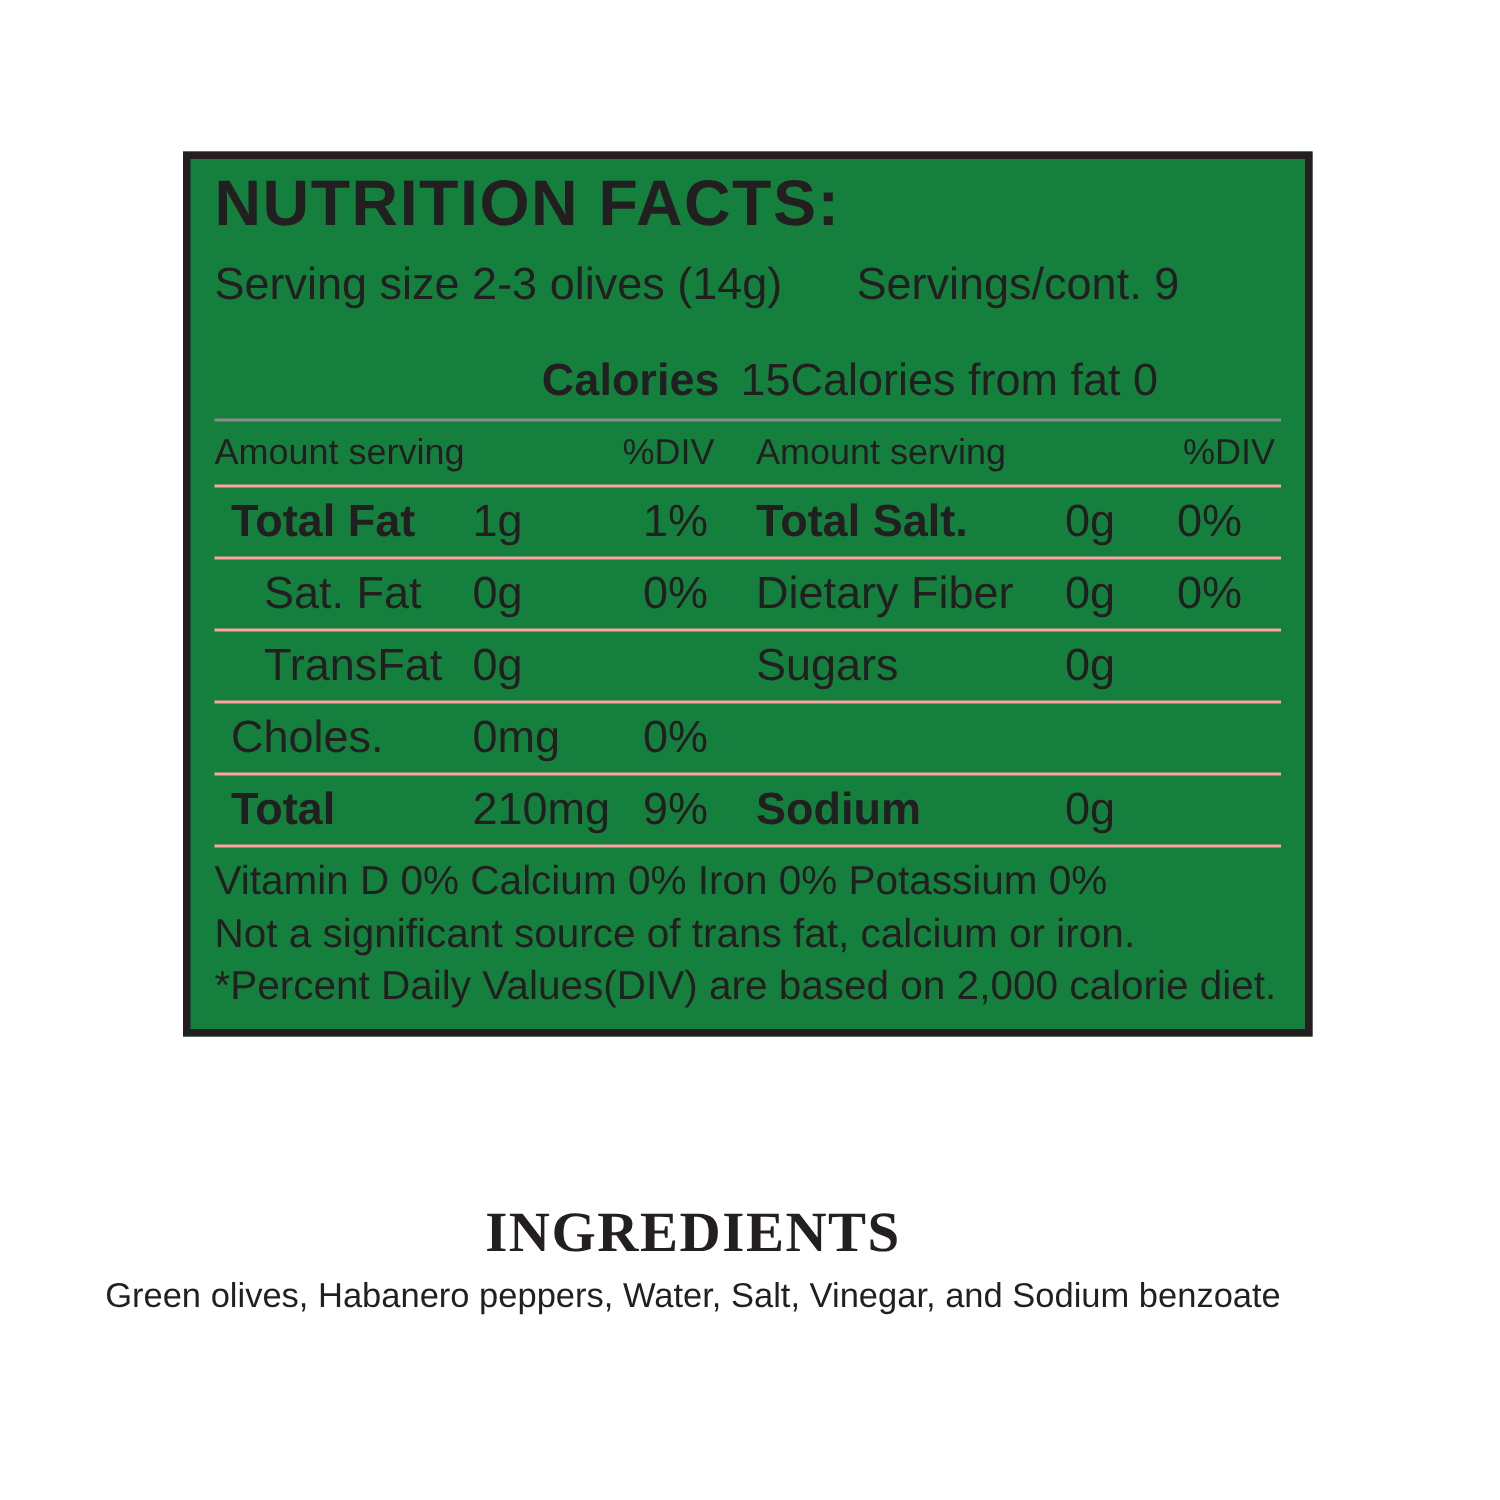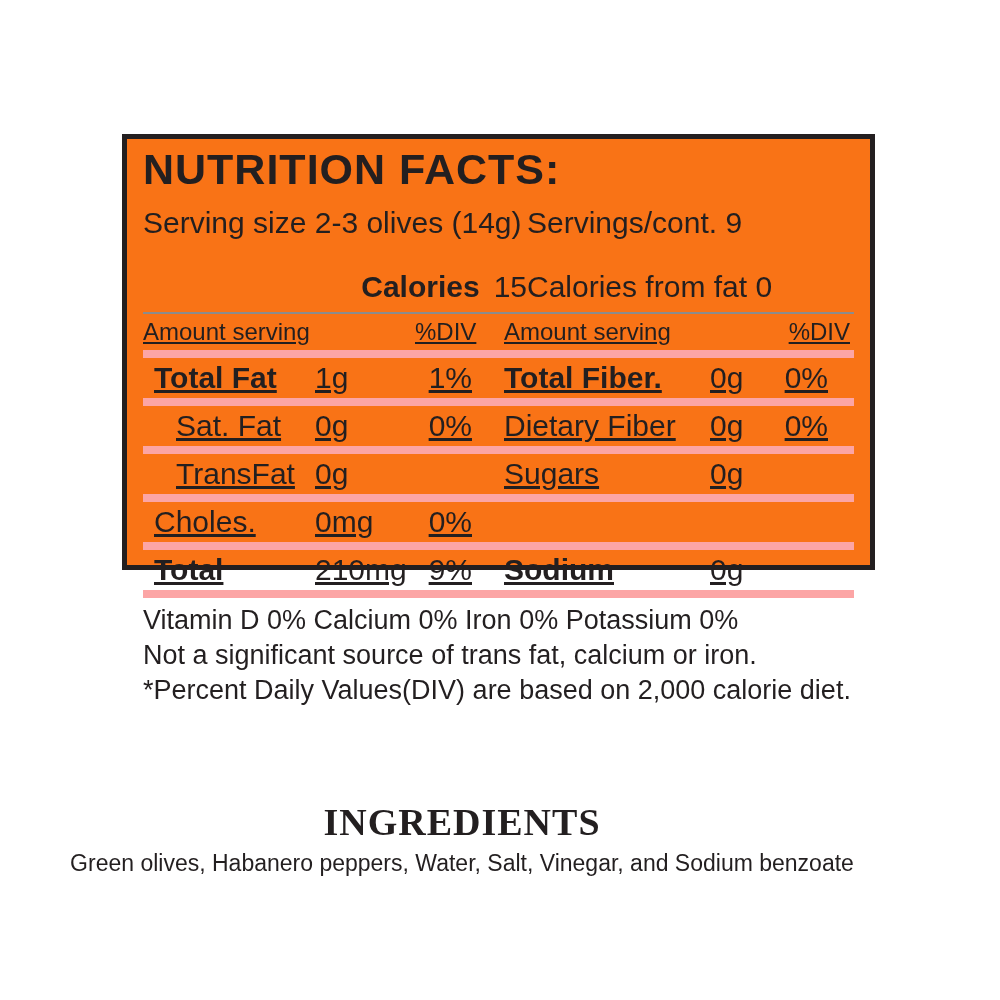--- a/index.html
+++ b/index.html
@@ -6,40 +6,41 @@
   html, body {
     width: 1000px; height: 1000px;
     background: #ffffff;
     font-family: "Liberation Sans", sans-serif;
     color: #231f20;
     position: relative;
     overflow: hidden;
   }
   .label-box {
     position: absolute;
-    left: 122px; top: 134px;
-    width: 753px; height: 436px;
+    left: 122px; top: 101px;
+    width: 753px; height: 590px;
     border: 5px solid #231f20;
-    background: #f97316;
+    background: #15803d;
     padding: 0 16px;
   }
   .nf-title {
     margin-top: 9px;
     font-size: 43px;
     line-height: 1.0;
     font-weight: bold;
     letter-spacing: 1px;
     white-space: nowrap;
   }
   .serving-row {
     display: flex;
     margin-top: 15px;
     font-size: 30px;
     line-height: 34px;
     white-space: nowrap;
+    gap: 44px;
   }
   .serving-size { width: 384px; flex: 0 0 auto; }
   .calories-row {
     display: flex;
     margin-top: 29px;
     font-size: 30px;
     line-height: 36px;
     white-space: nowrap;
     text-align: right;
   }
@@ -47,23 +48,22 @@
   .calories-left .cal-label { font-weight: bold; margin-right: 14px; }
   .rule {
     height: 2px;
     background: #8c8c8c;
     margin-top: 7px;
   }
   .nf-grid-row {
     display: grid;
     grid-template-columns: 172px 100px 57px 216px 82px 84px;
     align-items: center;
-    border-bottom: 8px solid #fca5a5;
+    border-bottom: 2px solid #fca5a5;
     white-space: nowrap;
-    text-decoration: underline;
   }
   .hdr-row { height: 44px; font-size: 24px; }
   .hdr-amount-left { grid-column: 1 / 3; }
   .hdr-dv-left { grid-column: 3; text-align: right; }
   .hdr-amount-right { grid-column: 4; padding-left: 32px; }
   .hdr-dv-right { grid-column: 6; text-align: right; padding-right: 4px; }
   .data-row { height: 48px; font-size: 30px; }
   .c-label-l { grid-column: 1; margin-left: 11px; }
   .c-val-l   { grid-column: 2; }
   .c-dv-l    { grid-column: 3; text-align: right; }
@@ -121,21 +121,21 @@
     <span class="hdr-amount-left">Amount serving</span>
     <span class="hdr-dv-left">%DIV</span>
     <span class="hdr-amount-right">Amount serving</span>
     <span class="hdr-dv-right">%DIV</span>
   </div>
 
   <div class="nf-grid-row data-row">
     <span class="c-label-l bold">Total Fat</span>
     <span class="c-val-l">1g</span>
     <span class="c-dv-l">1%</span>
-    <span class="c-label-r bold">Total Fiber.</span>
+    <span class="c-label-r bold">Total Salt.</span>
     <span class="c-val-r">0g</span>
     <span class="c-dv-r">0%</span>
   </div>
 
   <div class="nf-grid-row data-row">
     <span class="c-label-l indent">Sat. Fat</span>
     <span class="c-val-l">0g</span>
     <span class="c-dv-l">0%</span>
     <span class="c-label-r">Dietary Fiber</span>
     <span class="c-val-r">0g</span>

